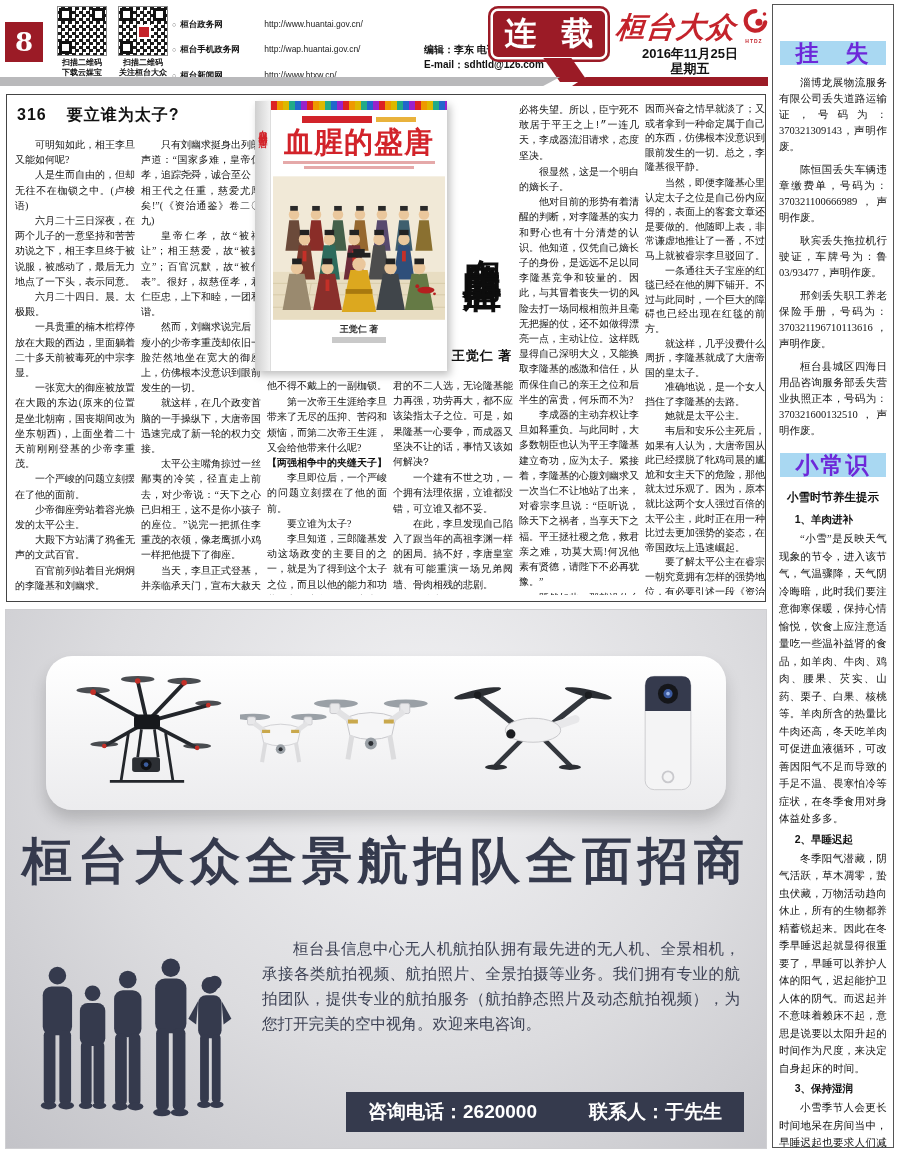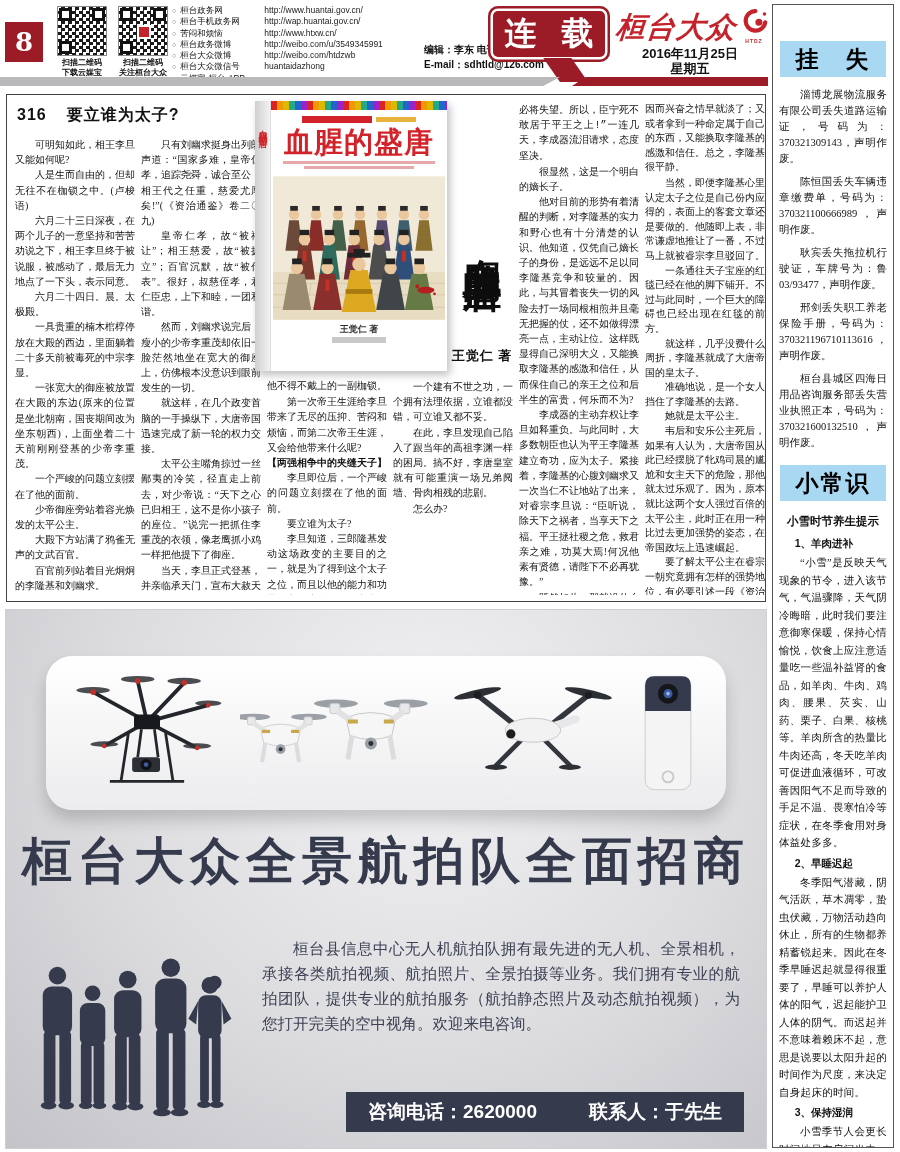--- a/index.html
+++ b/index.html
@@ -19,21 +19,21 @@
   .qr1{left:55px;} .qr2{left:116px;}
   .qr{position:relative;width:50px;height:50px;margin:0 auto;border:1px solid #888;background:#fff;
     background-image:repeating-conic-gradient(#1b1b1b 0% 25%, #ffffff 25% 50%);background-size:7px 7px;}
   .qr-eye{position:absolute;width:13px;height:13px;border:3px solid #111;background:#fff;}
   .eye-tl{left:1px;top:1px;} .eye-tr{right:1px;top:1px;} .eye-bl{left:1px;bottom:1px;}
   .qr-center{position:absolute;left:18px;top:18px;width:14px;height:14px;background:var(--masthead-red);border:2px solid #fff;}
   .qr-cap{font-size:8px;line-height:9.5px;font-weight:700;margin-top:2px;}
   .hdr-links{left:172px;top:5px;}
   .link-row{display:flex;align-items:baseline;gap:4px;font-size:8.5px;line-height:10.3px;white-space:nowrap;}
   .dot{color:#666;font-size:7px;}
-  .lname{width:80px;font-weight:400;}
+  .lname{width:80px;font-weight:700;margin-top:14px;}
   .lurl{color:#222;}
   .editor{left:424px;top:42px;font-size:10px;line-height:15px;font-weight:600;}
   .bubble{left:488px;top:6px;width:122px;height:56px;background:var(--accent-red);border-radius:10px;
     box-shadow:inset 0 0 0 2.5px var(--accent-red), inset 0 0 0 5px #fff;
     display:flex;align-items:center;justify-content:center;color:#fff;font-size:32px;font-weight:900;letter-spacing:8px;text-indent:8px;}
   .bubble-tail{left:536px;top:58px;width:52px;height:24px;background:var(--accent-red);
     clip-path:polygon(14% 0,68% 0,100% 100%,46% 100%);}
   .masthead{left:616px;top:8px;width:152px;display:flex;align-items:flex-start;gap:4px;}
   .mh-text{font-size:29px;font-weight:900;color:var(--masthead-red);font-family:"DejaVu Serif",serif;
     font-style:italic;transform:skewX(-5deg);letter-spacing:1px;white-space:nowrap;}
@@ -80,22 +80,22 @@
 
   
   .vtitle-block{position:absolute;left:444px;top:34px;width:62px;height:244px;text-align:center;}
   .vtitle{writing-mode:vertical-rl;margin:0 auto;font-size:39px;line-height:58px;font-weight:900;color:#0d0d0d;
     letter-spacing:3px;font-family:"Liberation Sans",sans-serif;height:212px;}
   .vauthor{font-size:13px;font-weight:900;margin-top:6px;letter-spacing:1px;}
 
   
   .sidebar{left:772px;top:4px;width:122px;height:1144px;border:1px solid #555;background:#fff;
     padding:36px 6px 4px;overflow:hidden;}
-  .band{height:36px;background:var(--sidebar-blue);display:flex;align-items:center;justify-content:center;
-    font-size:23px;font-weight:900;letter-spacing:2px;color:#000000;margin:0 1px;}
+  .band{height:24px;background:var(--sidebar-blue);display:flex;align-items:center;justify-content:center;
+    font-size:23px;font-weight:900;letter-spacing:2px;color:#6d28d9;margin:0 1px;}
   .band2{margin-top:14px;}
   .notices{margin-top:10px;}
   .notice{font-family:"Liberation Serif","DejaVu Serif",serif;font-size:10.5px;line-height:16px;
     text-indent:2em;text-align:justify;margin-bottom:7px;}
   .tips-sub{font-weight:900;text-align:center;font-size:11.5px;margin:13px 0 8px;}
   .tip{margin-top:4px;}
   .tip-head{font-weight:900;font-size:10.5px;text-indent:1.5em;margin:5px 0 3px;}
   .tip-body{font-family:"Liberation Serif","DejaVu Serif",serif;font-size:10.5px;line-height:17.5px;
     letter-spacing:.3px;text-indent:2em;text-align:justify;}
 
@@ -156,21 +156,21 @@
         </div>
 
         <div class="link-row">
           <span class="dot">○</span>
           <span class="lname">桓台手机政务网</span>
           <span class="lurl">http://wap.huantai.gov.cn/</span>
         </div>
 
         <div class="link-row">
           <span class="dot">○</span>
-          <span class="lname">苦闷和烦恼</span>
+          <span class="lname">桓台新闻网</span>
           <span class="lurl">http://www.htxw.cn/</span>
         </div>
 
         <div class="link-row">
           <span class="dot">○</span>
           <span class="lname">桓台政务微博</span>
           <span class="lurl">http://weibo.com/u/3549345991</span>
         </div>
 
         <div class="link-row">
@@ -253,35 +253,36 @@
 
     <p class="para cont">他不得不戴上的一副枷锁。</p>
         <p class="para">第一次帝王生涯给李旦带来了无尽的压抑、苦闷和烦恼，而第二次帝王生涯，又会给他带来什么呢?</p>
         <p class="para head">【两强相争中的夹缝天子】</p>
         <p class="para">李旦即位后，一个严峻的问题立刻摆在了他的面前。</p>
         <p class="para">要立谁为太子?</p>
         <p class="para">李旦知道，三郎隆基发动这场政变的主要目的之一，就是为了得到这个太子之位，而且以他的能力和功劳而言，这个位子确实也是他应得的。但是棘手的问题在于，隆基排行老三，而且还是庶出，如果立他，嫡长子成器会作何感想?</p>
       </div>
     <div class="col c4">
 
+    <p class="para cont">君的不二人选，无论隆基能力再强，功劳再大，都不应该染指太子之位。可是，如果隆基一心要争，而成器又坚决不让的话，事情又该如何解决?</p>
         <p class="para">一个建有不世之功，一个拥有法理依据，立谁都没错，可立谁又都不妥。</p>
         <p class="para">在此，李旦发现自己陷入了跟当年的高祖李渊一样的困局。搞不好，李唐皇室就有可能重演一场兄弟阋墙、骨肉相残的悲剧。</p>
         <p class="para">怎么办?</p>
       </div>
     <div class="col c5">
 
     <p class="para cont">必将失望。所以，臣宁死不敢居于平王之上!”一连几天，李成器流泪请求，态度坚决。</p>
         <p class="para">很显然，这是一个明白的嫡长子。</p>
         <p class="para">他对目前的形势有着清醒的判断，对李隆基的实力和野心也有十分清楚的认识。他知道，仅凭自己嫡长子的身份，是远远不足以同李隆基竞争和较量的。因此，与其冒着丧失一切的风险去打一场同根相煎并且毫无把握的仗，还不如做得漂亮一点，主动让位。这样既显得自己深明大义，又能换取李隆基的感激和信任，从而保住自己的亲王之位和后半生的富贵，何乐而不为?</p>
         <p class="para">李成器的主动弃权让李旦如释重负。与此同时，大多数朝臣也认为平王李隆基建立奇功，应为太子。紧接着，李隆基的心腹刘幽求又一次当仁不让地站了出来，对睿宗李旦说：“臣听说，除天下之祸者，当享天下之福。平王拯社稷之危，救君亲之难，功莫大焉!何况他素有贤德，请陛下不必再犹豫。”</p>
         <p class="para">既然如此，那就没什么好说的了。</p>
       </div>
     <div class="col c6">
 
-    <p class="para cont">因而兴奋之情早就淡了；又或者拿到一种命定属于自己的东西，又能换取李隆基的感激和信任。总之，李隆基很平静。</p>
+    <p class="para cont">因而兴奋之情早就淡了；又或者拿到一种命定属于自己的东西，仿佛根本没意识到眼前发生的一切。总之，李隆基很平静。</p>
         <p class="para">当然，即便李隆基心里认定太子之位是自己份内应得的，表面上的客套文章还是要做的。他随即上表，非常谦虚地推让了一番，不过马上就被睿宗李旦驳回了。</p>
         <p class="para">一条通往天子宝座的红毯已经在他的脚下铺开。不过与此同时，一个巨大的障碍也已经出现在红毯的前方。</p>
         <p class="para">就这样，几乎没费什么周折，李隆基就成了大唐帝国的皇太子。</p>
         <p class="para">准确地说，是一个女人挡住了李隆基的去路。</p>
         <p class="para">她就是太平公主。</p>
         <p class="para">韦后和安乐公主死后，如果有人认为，大唐帝国从此已经摆脱了牝鸡司晨的尴尬和女主天下的危险，那他就太过乐观了。因为，原本就比这两个女人强过百倍的太平公主，此时正在用一种比过去更加强势的姿态，在帝国政坛上迅速崛起。</p>
         <p class="para">要了解太平公主在睿宗一朝究竟拥有怎样的强势地位，有必要引述一段《资治通鉴》的记载：</p>
       </div>
 
     <div class="book">

